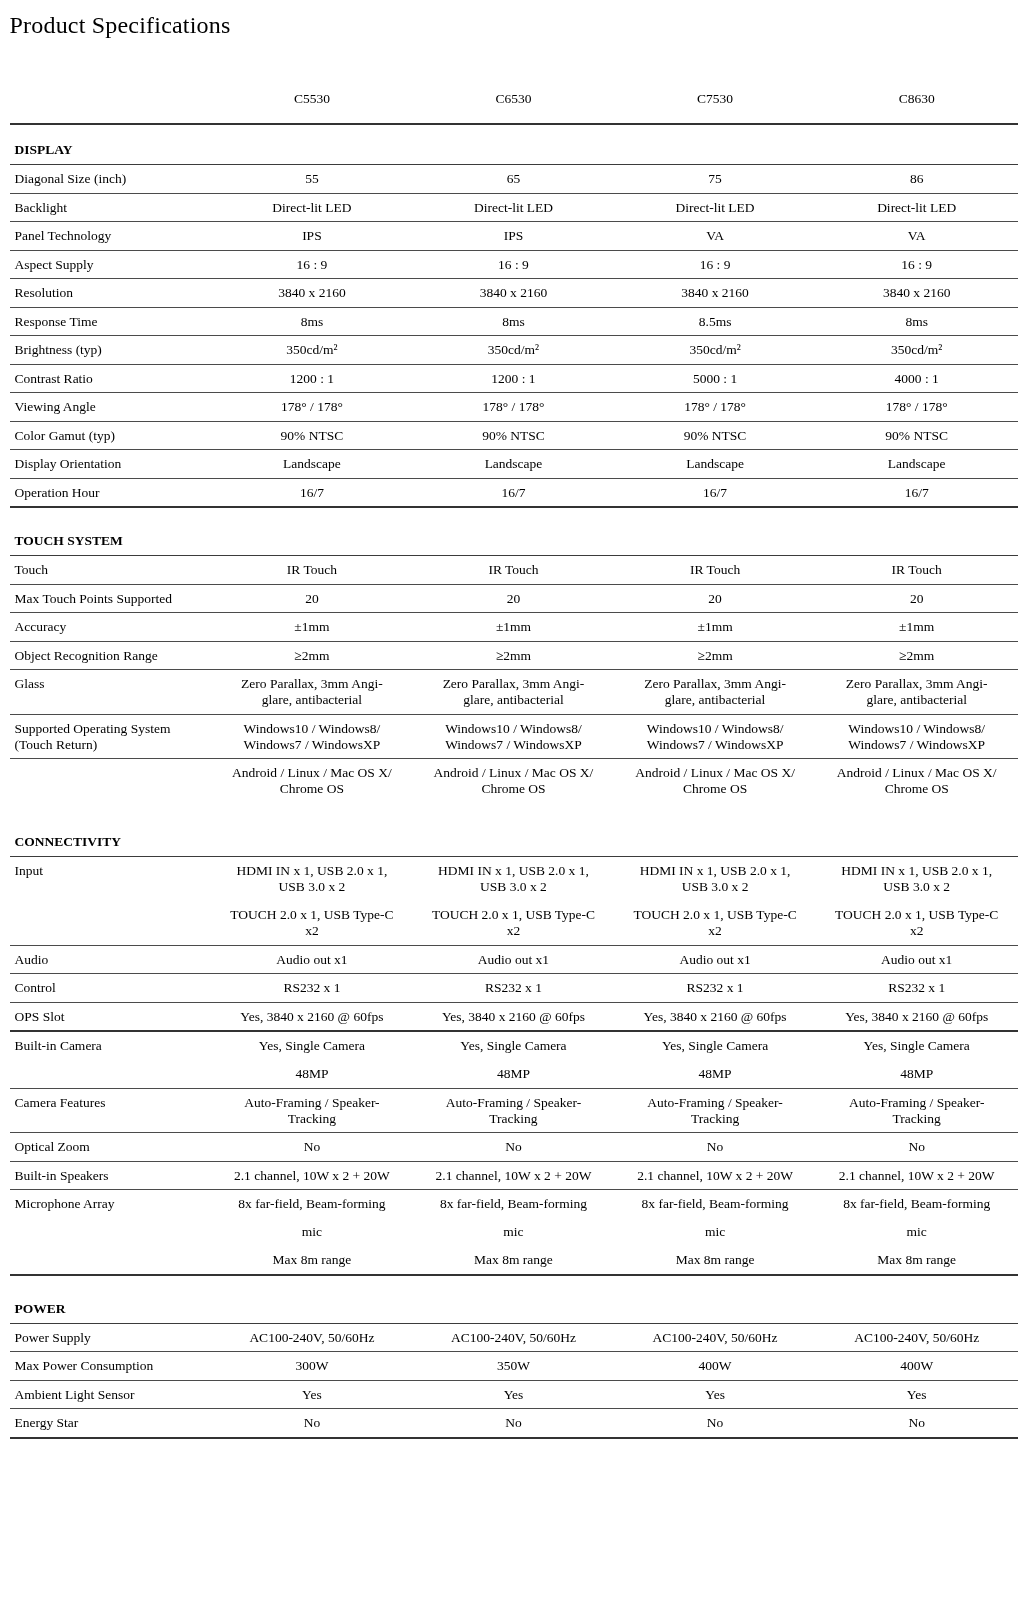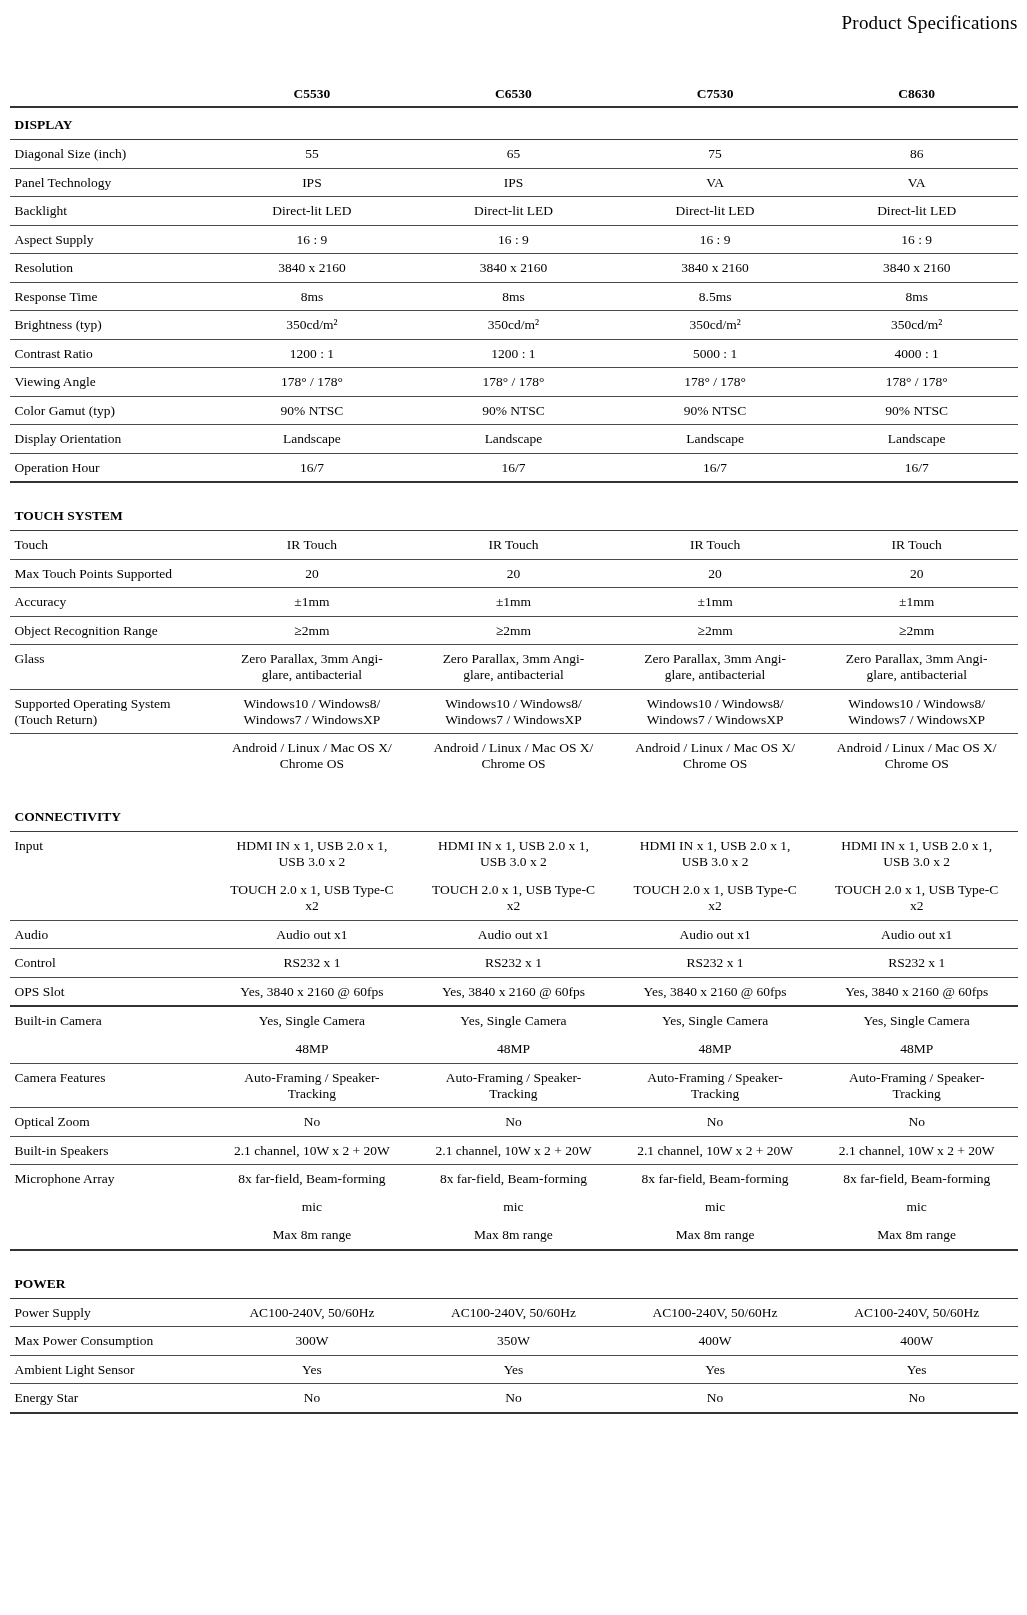--- a/index.html
+++ b/index.html
@@ -10,57 +10,57 @@
     height: 1615px;
     overflow: hidden;
     font-family: "Liberation Serif", "DejaVu Serif", serif;
     color: #000000;
   }
   .page {
     width: 1008px;
     margin: 0 auto;
   }
   .title {
-    text-align: right;
-    font-size: 19px;
+    text-align: left;
+    font-size: 24px;
     font-weight: normal;
     margin: 12px 0 0 0;
     letter-spacing: 0.2px;
   }
   table.spec {
     width: 100%;
     border-collapse: collapse;
     table-layout: fixed;
     margin-top: 44px;
   }
   td {
     font-size: 13.5px;
     line-height: 16px;
     padding: 6px 4px 5.5px 4px;
     vertical-align: top;
     word-wrap: break-word;
   }
   tr.col-header td {
-    font-weight: bold;
+    font-weight: normal;
     text-align: center;
     border-bottom: 2.2px solid #333333;
     padding-top: 8px;
-    padding-bottom: 4px;
+    padding-bottom: 16px;
   }
   tr.section-header td {
     font-weight: bold;
     text-align: left;
     border-bottom: 1.5px solid #3b3b3b;
     padding-top: 25px;
     padding-bottom: 6px;
     padding-left: 5px;
     white-space: pre-line;
   }
   tr.section-header.first td {
-    padding-top: 9px;
+    padding-top: 17px;
   }
   tr.data-row td {
     border-bottom: 1.4px solid #4b4b4b;
   }
   tr.data-row.section-end td {
     border-bottom: 2.2px solid #333333;
   }
   tr.data-row.no-rule td {
     border-bottom: none;
     padding-bottom: 12px;
@@ -103,32 +103,32 @@
           <td colspan="5">DISPLAY</td>
         </tr>
         <tr class="data-row">
           <td class="label-cell">Diagonal Size (inch)</td>
           <td class="value-cell"><div class="para">55</div></td>
           <td class="value-cell"><div class="para">65</div></td>
           <td class="value-cell"><div class="para">75</div></td>
           <td class="value-cell"><div class="para">86</div></td>
         </tr>
         <tr class="data-row">
+          <td class="label-cell">Backlight</td>
+          <td class="value-cell"><div class="para">Direct-lit LED</div></td>
+          <td class="value-cell"><div class="para">Direct-lit LED</div></td>
+          <td class="value-cell"><div class="para">Direct-lit LED</div></td>
+          <td class="value-cell"><div class="para">Direct-lit LED</div></td>
+        </tr>
+        <tr class="data-row">
           <td class="label-cell">Panel Technology</td>
           <td class="value-cell"><div class="para">IPS</div></td>
           <td class="value-cell"><div class="para">IPS</div></td>
           <td class="value-cell"><div class="para">VA</div></td>
           <td class="value-cell"><div class="para">VA</div></td>
-        </tr>
-        <tr class="data-row">
-          <td class="label-cell">Backlight</td>
-          <td class="value-cell"><div class="para">Direct-lit LED</div></td>
-          <td class="value-cell"><div class="para">Direct-lit LED</div></td>
-          <td class="value-cell"><div class="para">Direct-lit LED</div></td>
-          <td class="value-cell"><div class="para">Direct-lit LED</div></td>
         </tr>
         <tr class="data-row">
           <td class="label-cell">Aspect Supply</td>
           <td class="value-cell"><div class="para">16 : 9</div></td>
           <td class="value-cell"><div class="para">16 : 9</div></td>
           <td class="value-cell"><div class="para">16 : 9</div></td>
           <td class="value-cell"><div class="para">16 : 9</div></td>
         </tr>
         <tr class="data-row">
           <td class="label-cell">Resolution</td>

